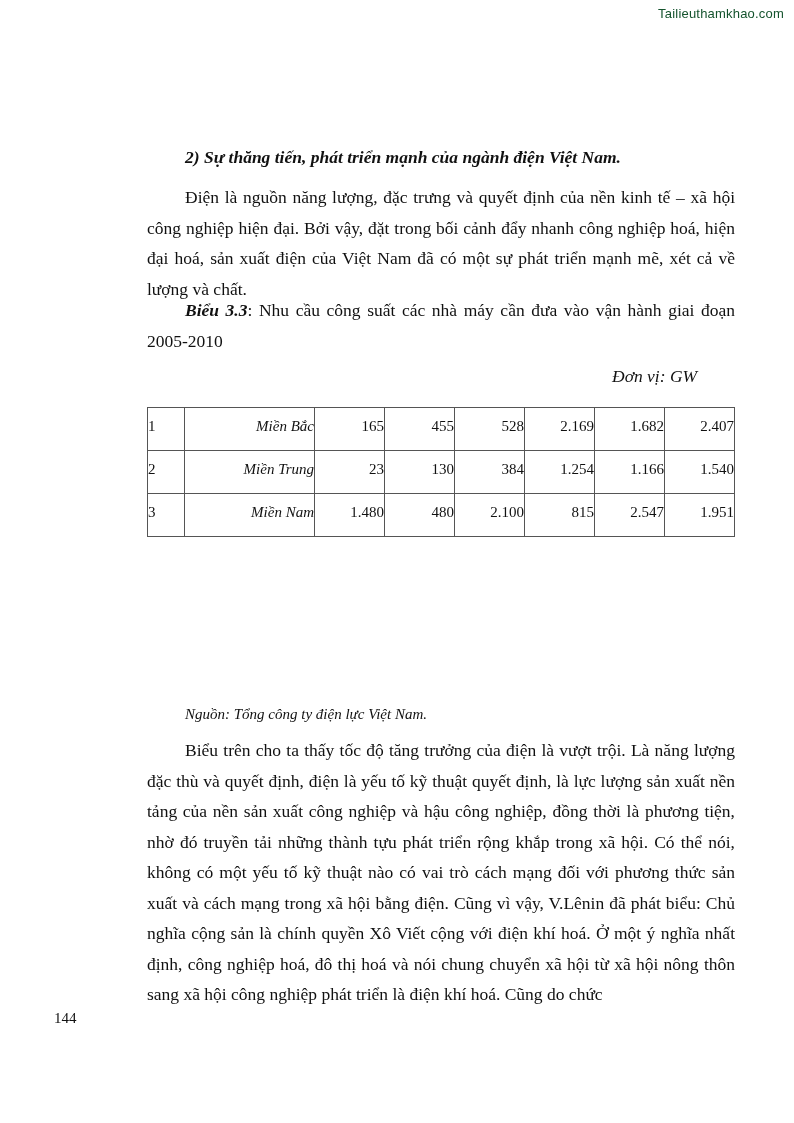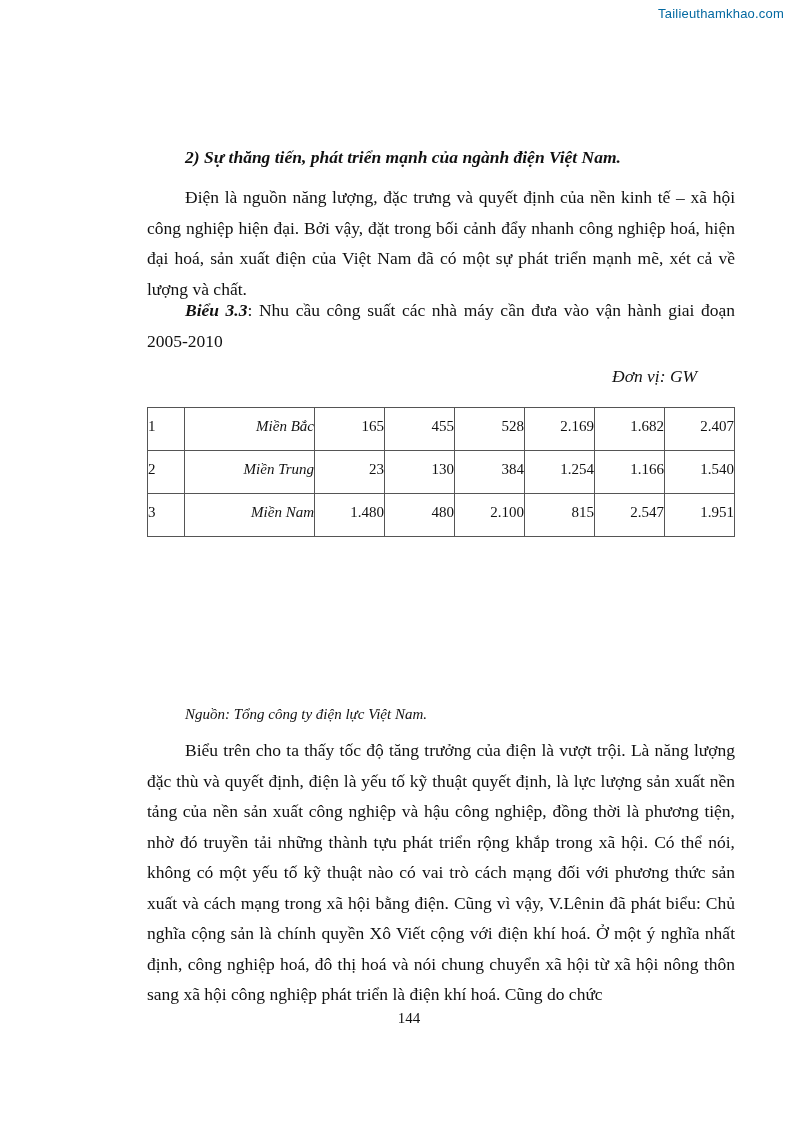--- a/index.html
+++ b/index.html
@@ -1,19 +1,19 @@
 <!DOCTYPE html>
 <html><head>
 <meta charset="utf-8">
 <style>
   html, body { margin: 0; padding: 0; background: #ffffff; }
   body { width: 794px; height: 1123px; position: relative; overflow: hidden;
          font-family: "Liberation Serif", "DejaVu Serif", serif; color: #111; }
   .watermark { position: absolute; top: 6px; right: 10px; font-family: "Liberation Sans", sans-serif;
-               font-size: 13px; color: #0369a1; letter-spacing: 0.2px; }
+               font-size: 13px; color: #14532d; letter-spacing: 0.2px; }
   .heading { position: absolute; top: 132px; left: 185px; font-size: 17.5px; font-weight: bold; font-style: italic; margin-top: 15px; }
   .para { position: absolute; left: 147px; width: 588px; font-size: 17.5px; line-height: 30.5px; text-align: justify; text-align-last: left; }
   .para .indent { display: inline-block; width: 38px; }
   .p1 { top: 182px; }
   .caption { top: 295px; }
   .caption b { font-style: italic; }
   .unit { position: absolute; top: 366px; left: 612px; font-size: 17.5px; font-style: italic; }
   table.data { position: absolute; top: 407px; left: 147px; border-collapse: collapse; font-size: 15px; }
   table.data td, table.data th { border: 1.3px solid #555; padding: 0; }
   table.data th { font-weight: bold; height: 110px; text-align: center; vertical-align: middle; }
@@ -24,21 +24,21 @@
   th.stt { text-align: left; vertical-align: top; padding: 8px 0 0 8px; line-height: 26px; box-sizing: border-box; }
   th.diag { position: relative; padding: 0; }
   th.diag svg { position: absolute; left: 0; top: 0; width: 100%; height: 100%; }
   th.diag .nam { position: absolute; right: 10px; top: 42px; }
   th.diag .mien { position: absolute; left: 12px; top: 76px; }
   td.num { text-align: right; padding-right: 8px; }
   td.name { text-align: right; padding-right: 8px; font-style: italic; }
   td.idx { text-align: left; padding-left: 8px; }
   .source { position: absolute; top: 706px; left: 185px; font-size: 15px; font-style: italic; }
   .p2 { top: 735px; }
-  .pagenum { position: absolute; top: 1010px; left: 0; width: 794px; text-align: center; font-size: 15px; padding-left: 24px; box-sizing: border-box; }
+  .pagenum { position: absolute; top: 1010px; left: 0; width: 794px; font-size: 15px; padding-left: 54px; box-sizing: border-box; }
 </style>
 </head>
 <body>
 
 <div class="watermark">Tailieuthamkhao.com</div>
 
 <div class="heading">2) Sự thăng tiến, phát triển mạnh của ngành điện Việt Nam.</div>
 
 <div class="para p1"><span class="indent"></span><span>Điện là nguồn năng lượng, đặc trưng và quyết định của nền kinh tế – xã hội công nghiệp hiện đại. Bởi vậy, đặt trong bối cảnh đẩy nhanh công nghiệp hoá, hiện đại hoá, sản xuất điện của Việt Nam đã có một sự phát triển mạnh mẽ, xét cả về lượng và chất.</span></div>
 

